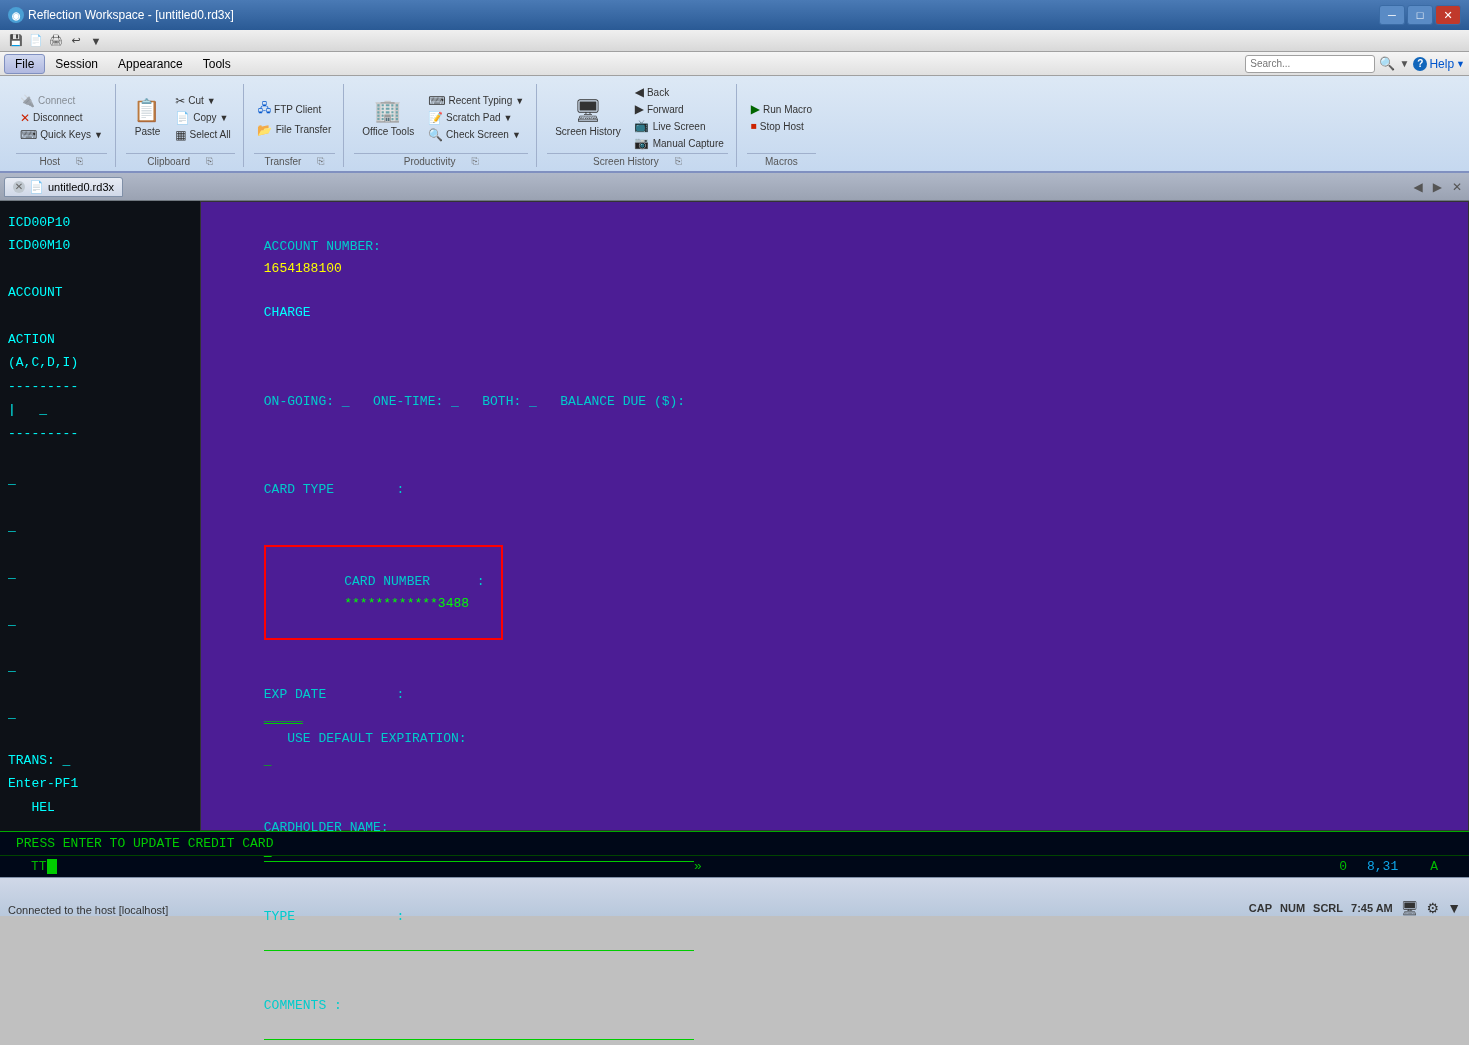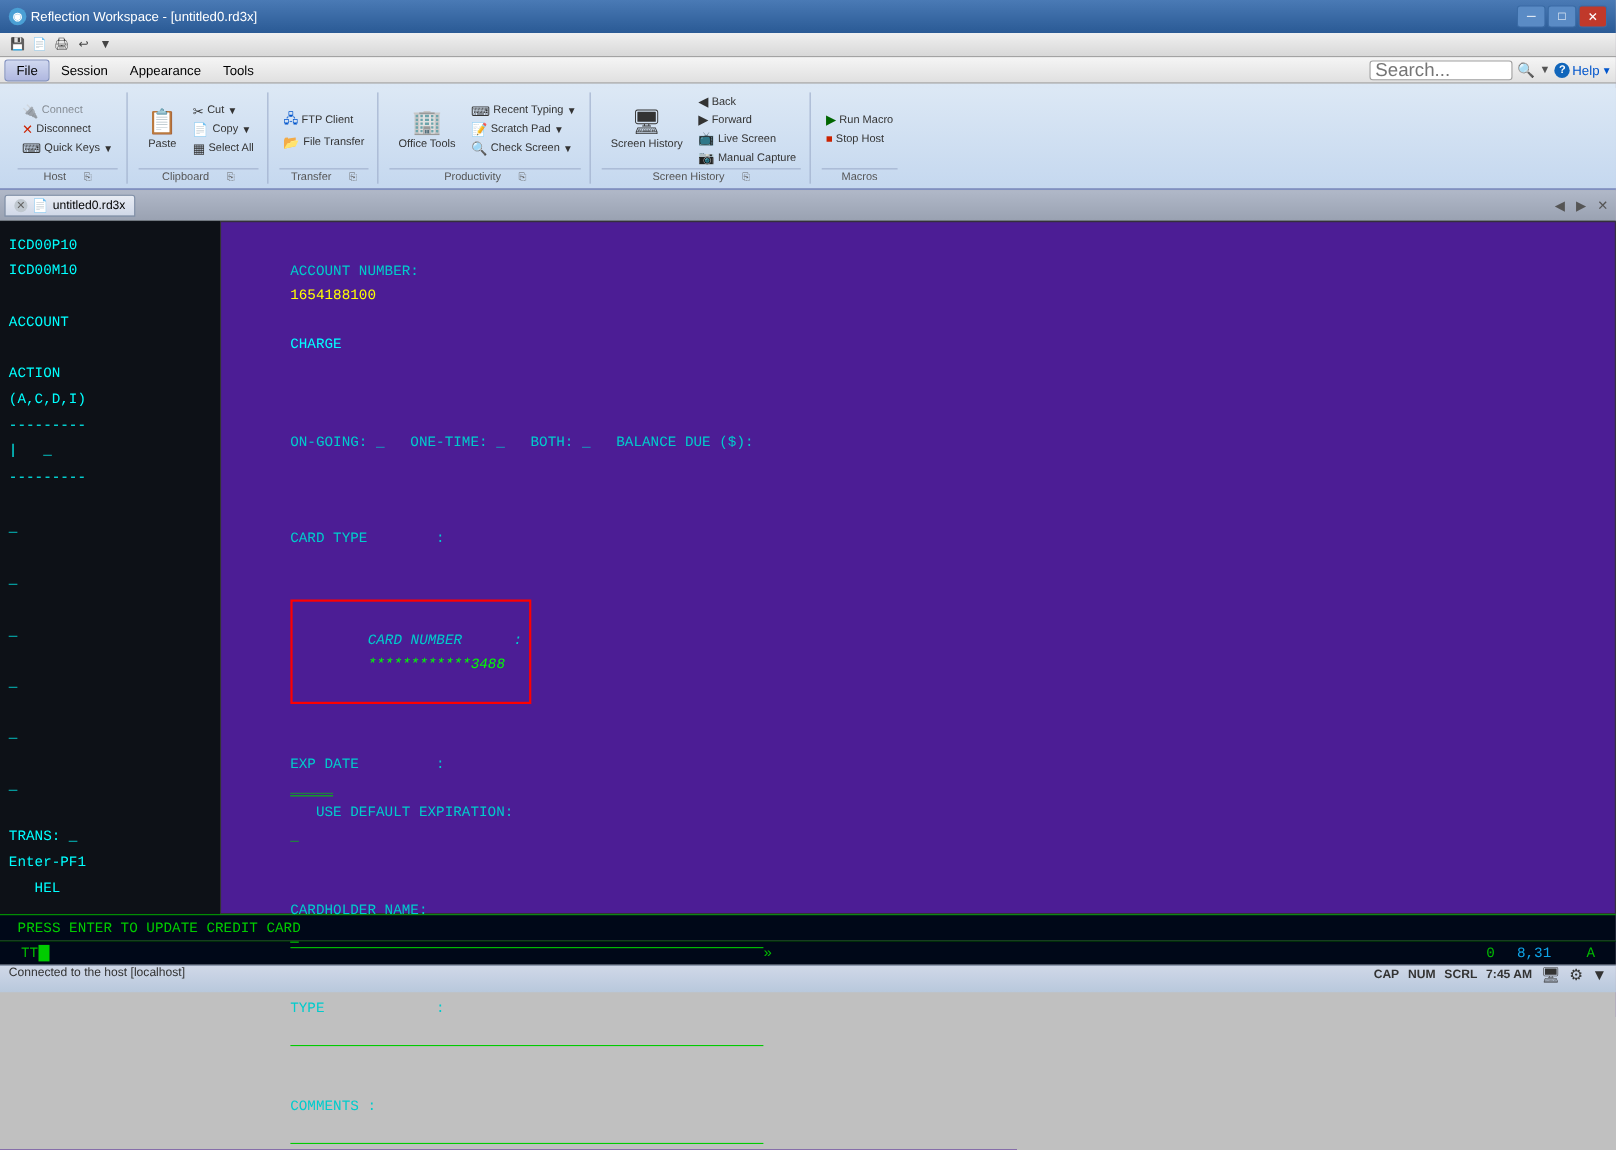--- a/index.html
+++ b/index.html
@@ -108,21 +108,21 @@
       display: flex;
       align-items: center;
       gap: 4px;
     }
     .search-box {
       width: 130px;
       height: 18px;
       border: 1px solid #a0a0a0;
       border-radius: 3px;
       padding: 0 4px;
-      font-size: 17px;
+      font-size: 10px;
       background: white;
     }
 
     
     .ribbon {
       background: linear-gradient(to bottom, #dce8f5, #c5d8ef);
       border-bottom: 2px solid #8090c0;
       padding: 4px 0 0 0;
     }
     .ribbon-content {
@@ -261,59 +261,58 @@
       padding: 12px 16px;
       line-height: 1.7;
       border: 1px solid #333;
     }
     .term-label { color: #00cccc; }
     .term-yellow { color: #ffff00; }
     .term-cyan { color: #00ffff; }
     .card-number-highlight {
       border: 2px solid #ff0000;
       display: inline-block;
-      padding: 1px 6px;
-      font-style: italic;
+      padding: 1px 16px;
     }
     .term-row { white-space: pre; }
 
     
     .terminal-status {
       background: #000818;
       color: #00cc00;
       font-family: 'Courier New', monospace;
       font-size: 13px;
       padding: 4px 16px;
       border-top: 1px solid #00aa00;
     }
 
     
     .cursor-line {
       background: #000818;
       color: #00bb00;
       font-family: 'Courier New', monospace;
       font-size: 13px;
-      padding: 3px 19px;
+      padding: 3px 31px;
       display: flex;
       align-items: center;
       border-top: 1px solid #004400;
     }
     .cursor-indicator {
       background: #00cc00;
       color: #000;
       width: 10px;
       height: 15px;
       display: inline-block;
     }
 
     .status-bar {
       background: linear-gradient(to bottom, #d0d8e8, #b8c8dc);
-      height: 25px;
-      display: flex;
-      align-items: flex-start;
+      height: 39px;
+      display: flex;
+      align-items: flex-end;
       padding: 0 8px;
       border-top: 1px solid #8090a8;
       font-size: 11px;
       color: #333;
       justify-content: space-between;
     }
     .status-left { color: #333; }
     .status-right {
       display: flex;
       align-items: center;

